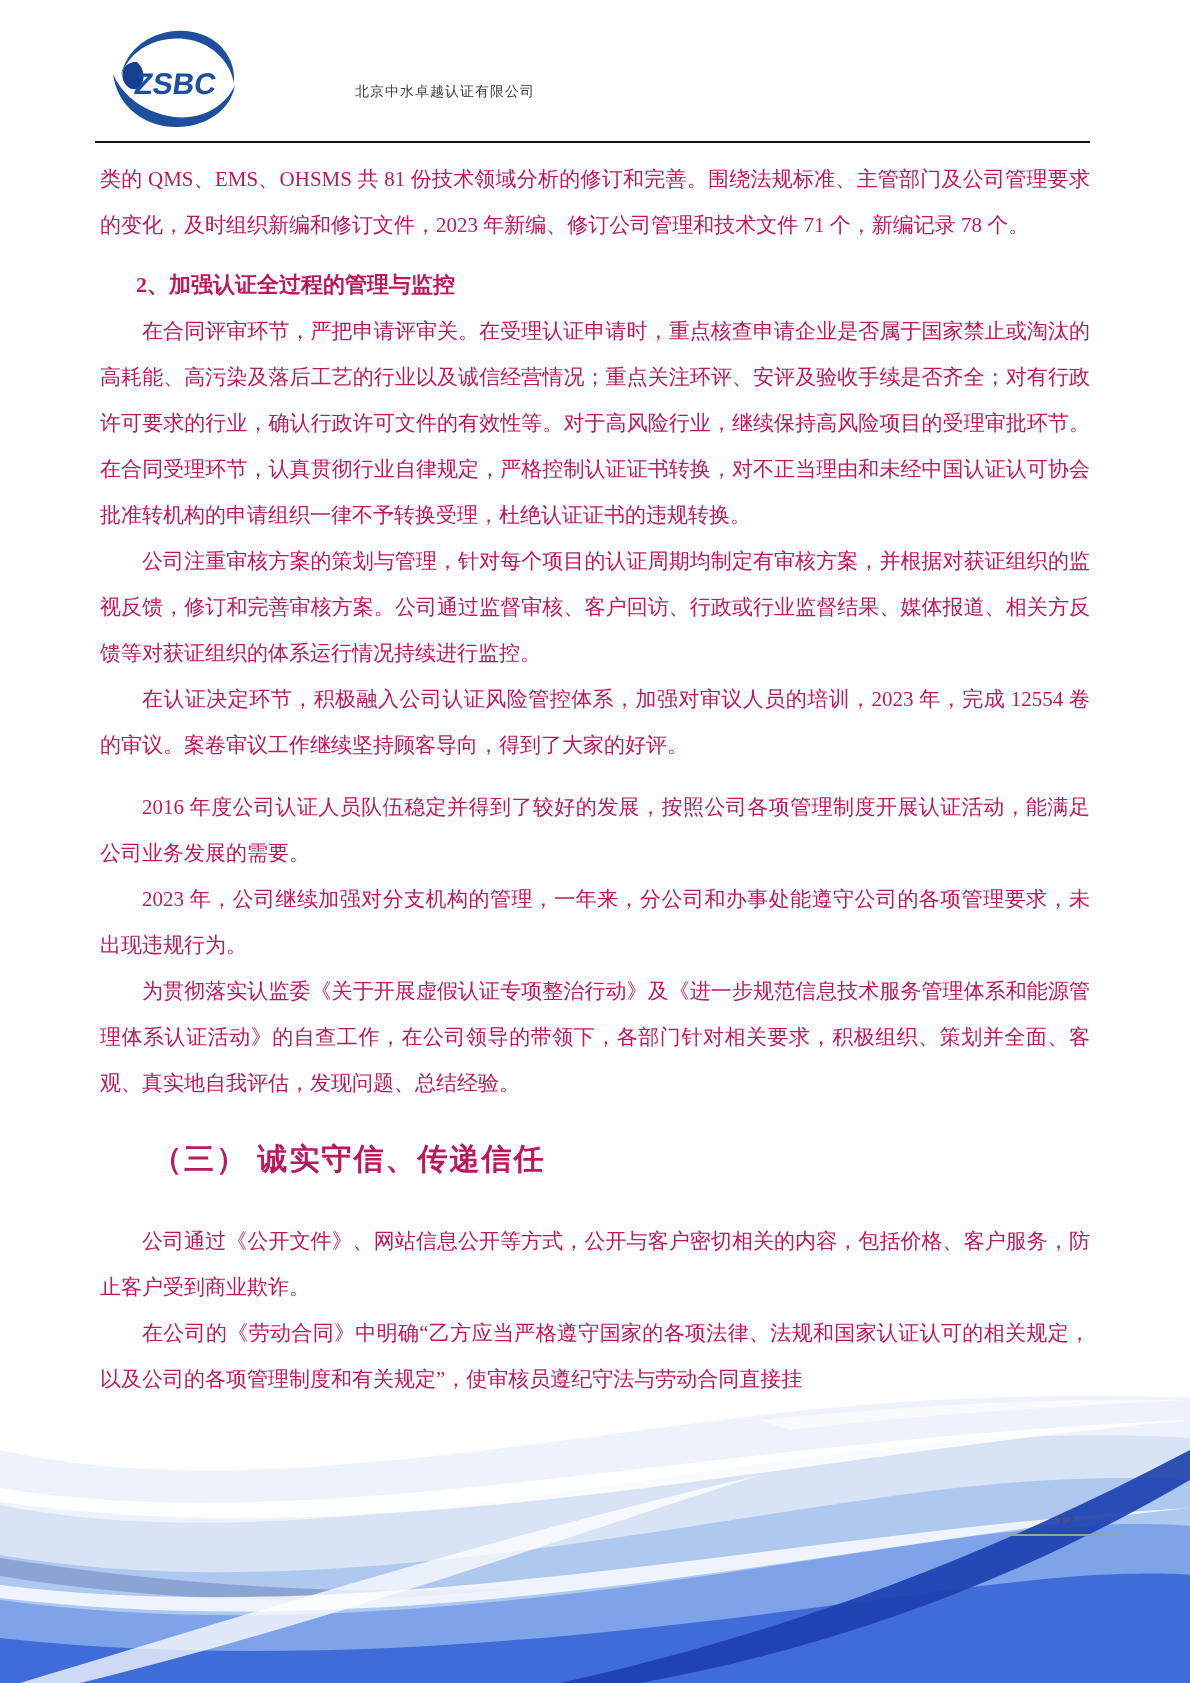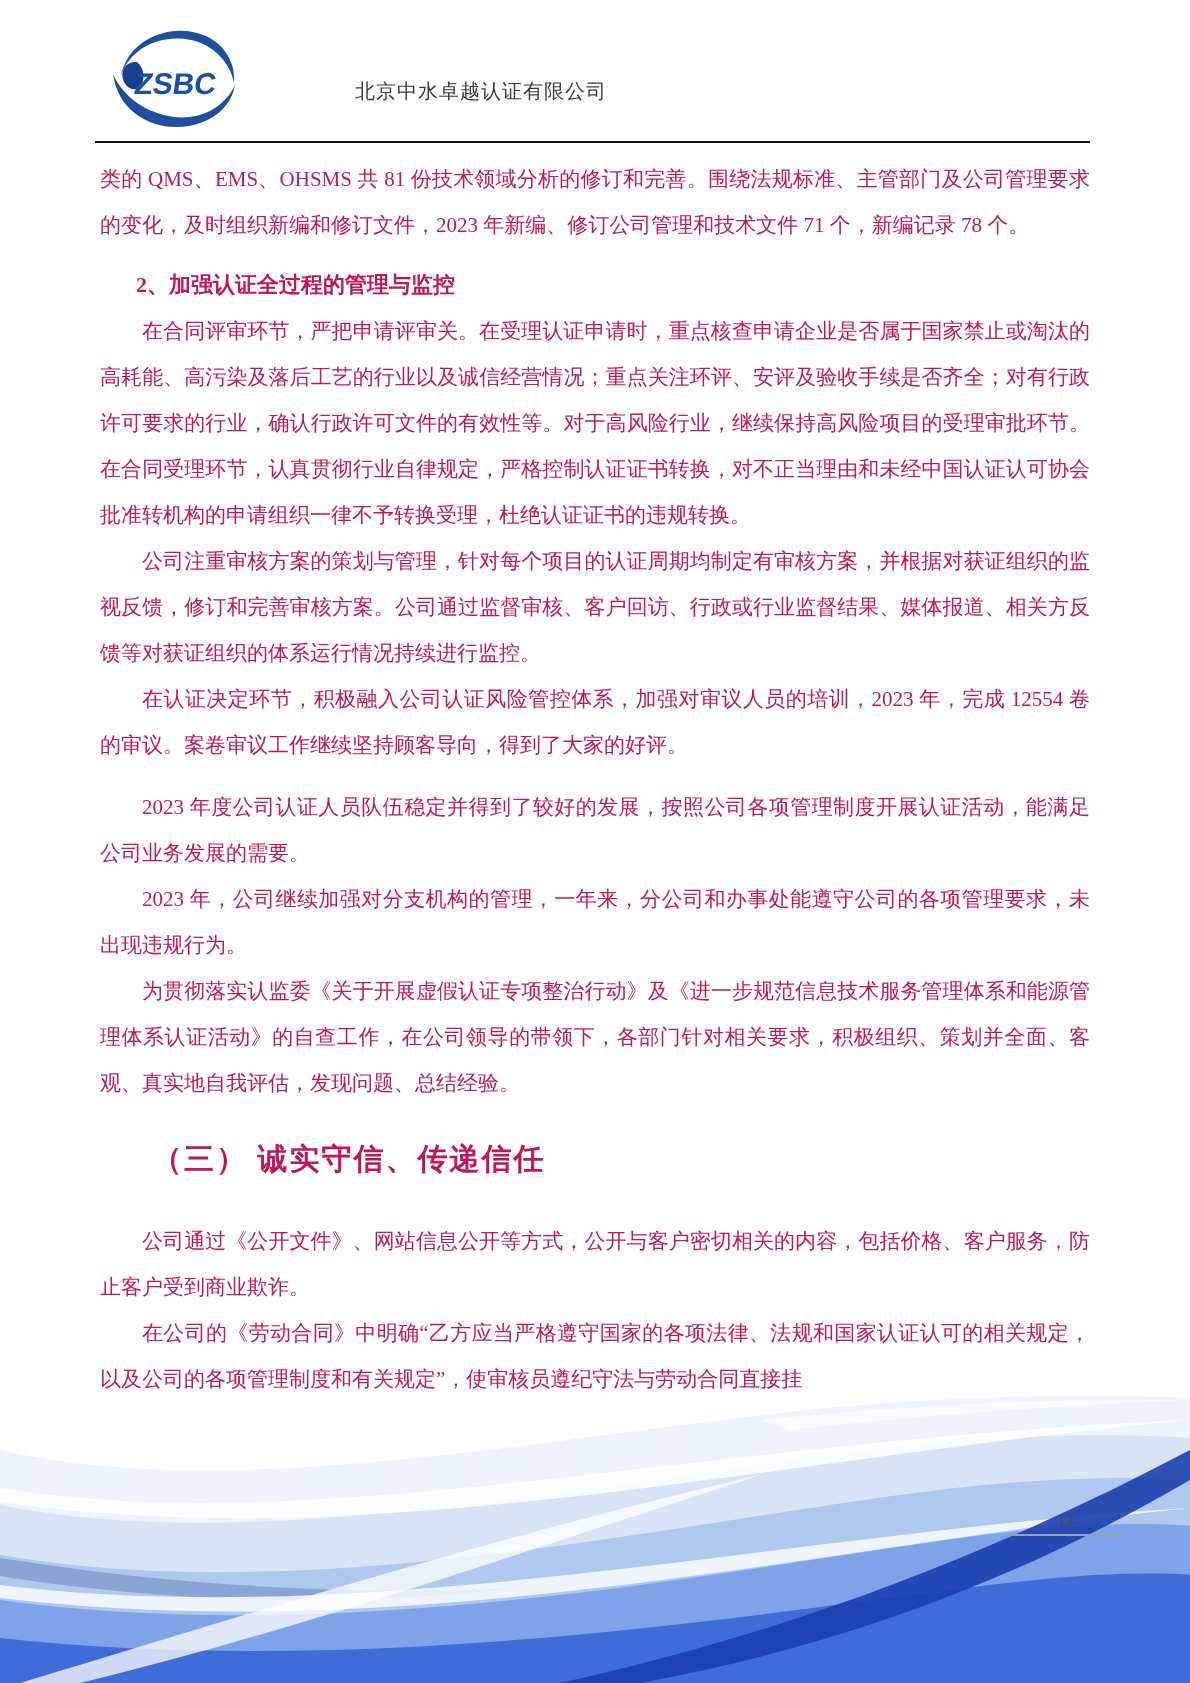--- a/index.html
+++ b/index.html
@@ -8,21 +8,21 @@
     width:1190px;height:1683px;
     background:#ffffff;
     overflow:hidden;
     font-family:"Liberation Serif","DejaVu Serif",serif;
   }
   
   #logo{position:absolute;left:103px;top:24px;width:142px;height:112px;z-index:2;}
   #company-name{
     position:absolute;left:355px;top:80px;z-index:2;
     font-family:"Liberation Sans","DejaVu Sans",sans-serif;
-    font-size:20px;line-height:22px;color:#3a3a3a;letter-spacing:1px;font-weight:500;
+    font-size:14px;line-height:22px;color:#3a3a3a;letter-spacing:1px;font-weight:500;
   }
   #header-rule{
     position:absolute;left:95px;top:141px;width:995px;height:2px;
     background:#161616;z-index:2;
   }
   
   #body-text{
     position:absolute;left:100px;top:156px;width:990px;z-index:1;
     color:#be185d;
   }
@@ -92,21 +92,21 @@
     <path d="M20,303 C230,240 480,160 760,95 C500,180 280,255 80,303 Z" fill="#ffffff" opacity="0.75"></path>
     <path d="M560,303 C800,250 1000,170 1190,70 C1190,85 1190,95 1190,100 C1010,205 830,268 640,303 Z" fill="#1c3fae" opacity="0.9"></path>
   </svg>
 
   <div id="body-text">
     <p class="para noindent">类的 QMS、EMS、OHSMS 共 81 份技术领域分析的修订和完善。围绕法规标准、主管部门及公司管理要求的变化，及时组织新编和修订文件，2023 年新编、修订公司管理和技术文件 71 个，新编记录 78 个。</p>
     <p class="h2 mt14">2、加强认证全过程的管理与监控</p>
     <p class="para">在合同评审环节，严把申请评审关。在受理认证申请时，重点核查申请企业是否属于国家禁止或淘汰的高耗能、高污染及落后工艺的行业以及诚信经营情况；重点关注环评、安评及验收手续是否齐全；对有行政许可要求的行业，确认行政许可文件的有效性等。对于高风险行业，继续保持高风险项目的受理审批环节。在合同受理环节，认真贯彻行业自律规定，严格控制认证证书转换，对不正当理由和未经中国认证认可协会批准转机构的申请组织一律不予转换受理，杜绝认证证书的违规转换。</p>
     <p class="para">公司注重审核方案的策划与管理，针对每个项目的认证周期均制定有审核方案，并根据对获证组织的监视反馈，修订和完善审核方案。公司通过监督审核、客户回访、行政或行业监督结果、媒体报道、相关方反馈等对获证组织的体系运行情况持续进行监控。</p>
     <p class="para">在认证决定环节，积极融入公司认证风险管控体系，加强对审议人员的培训，2023 年，完成 12554 卷的审议。案卷审议工作继续坚持顾客导向，得到了大家的好评。</p>
-    <p class="para mt16">2023 年度公司认证人员队伍稳定并得到了较好的发展，按照公司各项管理制度开展认证活动，能满足公司业务发展的需要。</p>
+    <p class="para mt16">2016 年度公司认证人员队伍稳定并得到了较好的发展，按照公司各项管理制度开展认证活动，能满足公司业务发展的需要。</p>
     <p class="para">2023 年，公司继续加强对分支机构的管理，一年来，分公司和办事处能遵守公司的各项管理要求，未出现违规行为。</p>
     <p class="para">为贯彻落实认监委《关于开展虚假认证专项整治行动》及《进一步规范信息技术服务管理体系和能源管理体系认证活动》的自查工作，在公司领导的带领下，各部门针对相关要求，积极组织、策划并全面、客观、真实地自我评估，发现问题、总结经验。</p>
     <p class="h1">（三） 诚实守信、传递信任</p>
     <p class="para">公司通过《公开文件》、网站信息公开等方式，公开与客户密切相关的内容，包括价格、客户服务，防止客户受到商业欺诈。</p>
     <p class="para">在公司的《劳动合同》中明确“乙方应当严格遵守国家的各项法律、法规和国家认证认可的相关规定，以及公司的各项管理制度和有关规定”，使审核员遵纪守法与劳动合同直接挂</p>
   </div>
 
   <div id="page-number-wrap">
     <div id="page-number">12</div>
     <div id="page-number-rule"></div>

